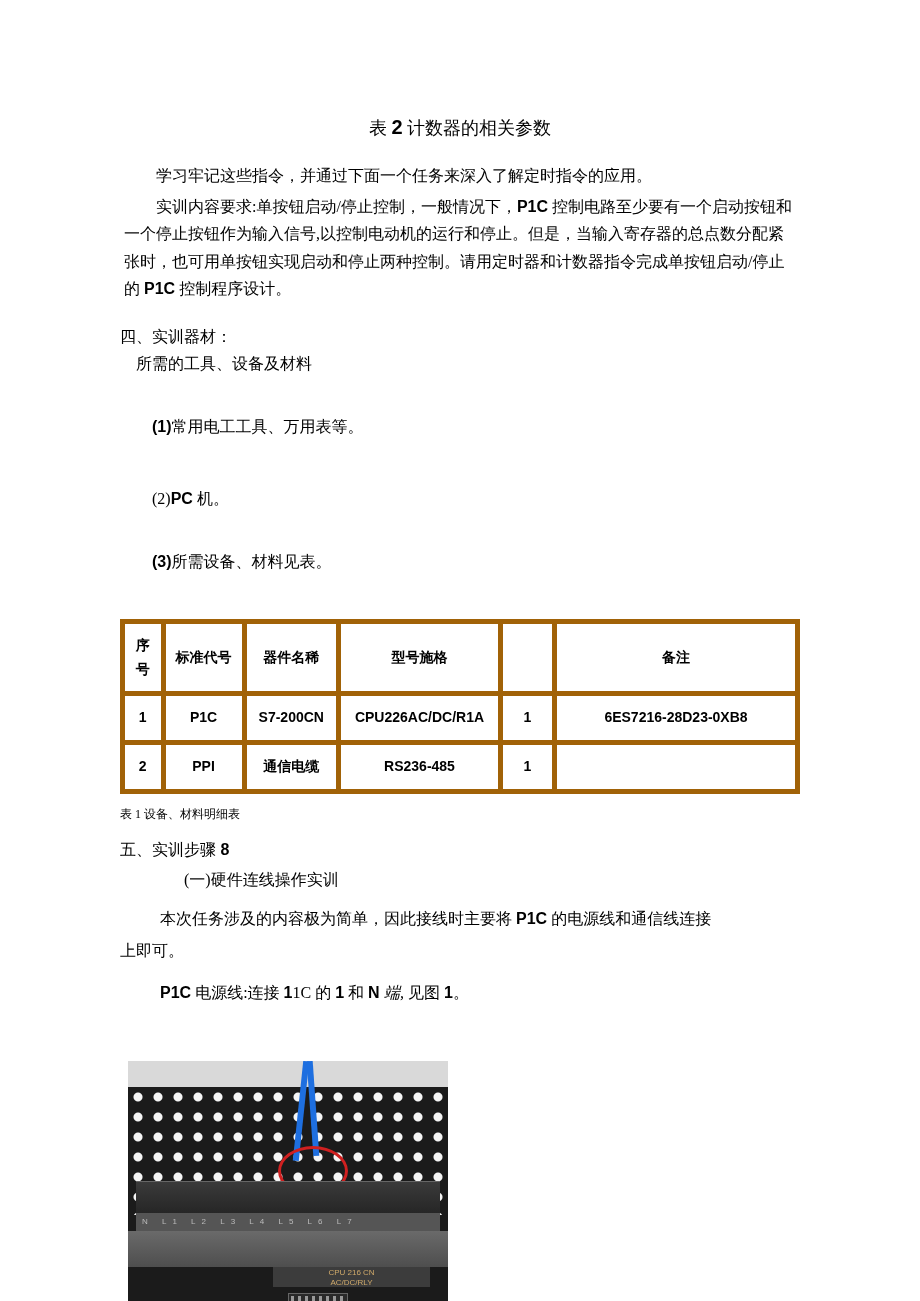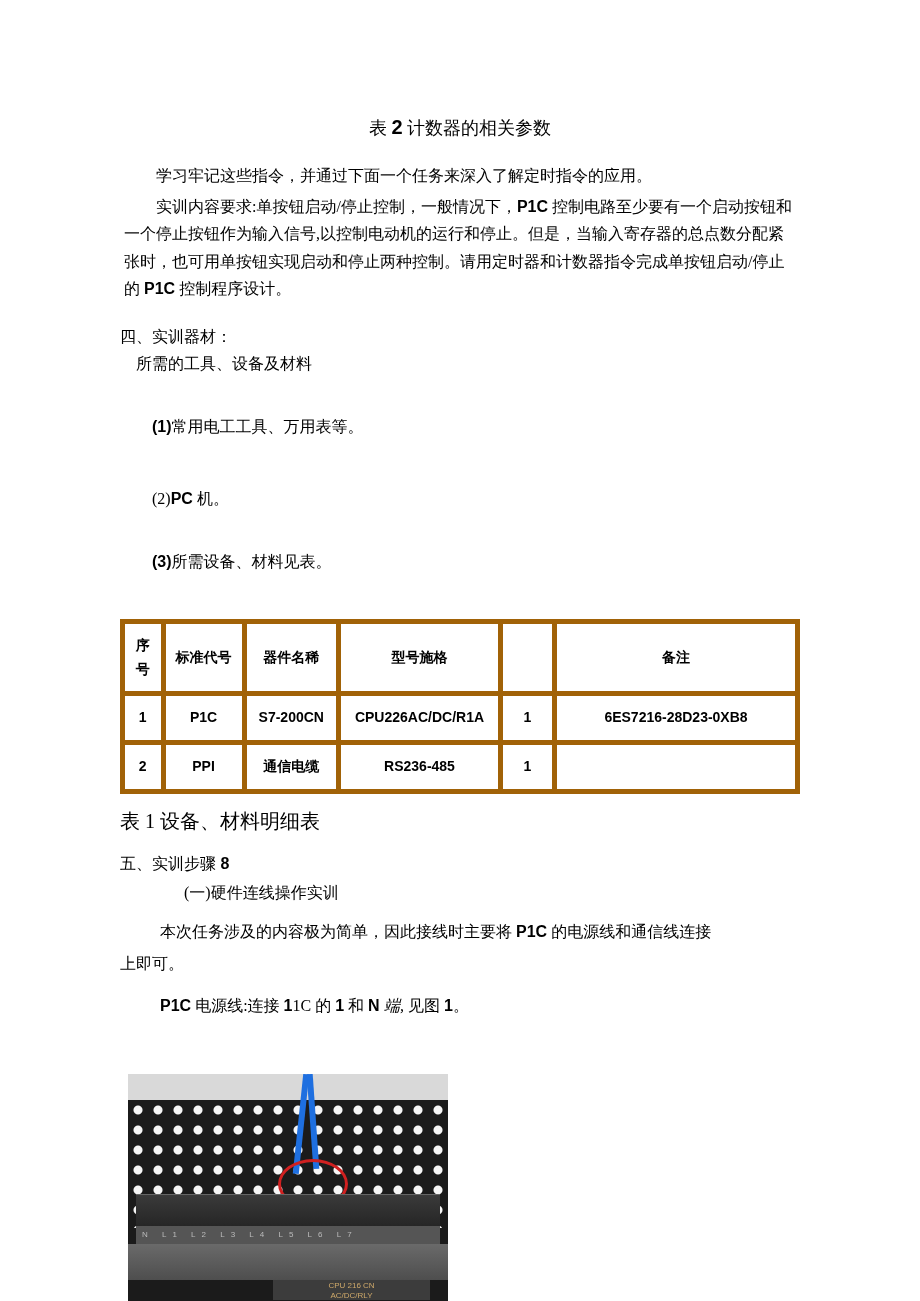--- a/index.html
+++ b/index.html
@@ -59,21 +59,21 @@
   .col-idx { width: 6%; }
   .col-code { width: 12%; }
   .col-name { width: 14%; }
   .col-model { width: 24%; }
   .col-qty { width: 8%; }
   .col-remark { width: 36%; }
 
   .table-caption {
     margin-top: 10px;
     font-family: "SimSun","宋体",serif;
-    font-size: 20px;
+    font-size: 12px;
   }
 
   .step-head { margin-top: 12px; }
   .step-sub {
     margin-top: 2px;
     margin-left: 4em;
     font-family: "SimSun","宋体",serif;
   }
   .body-line {
     margin-top: 10px;

